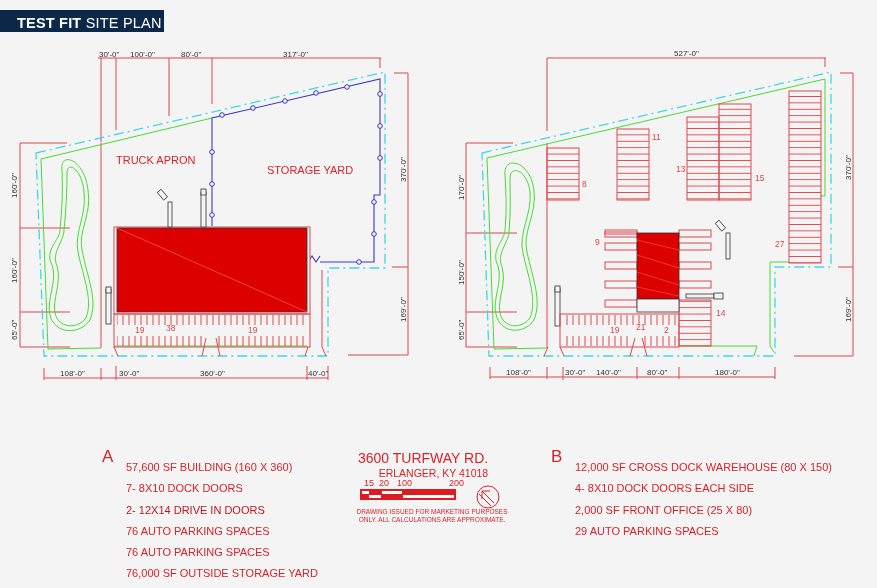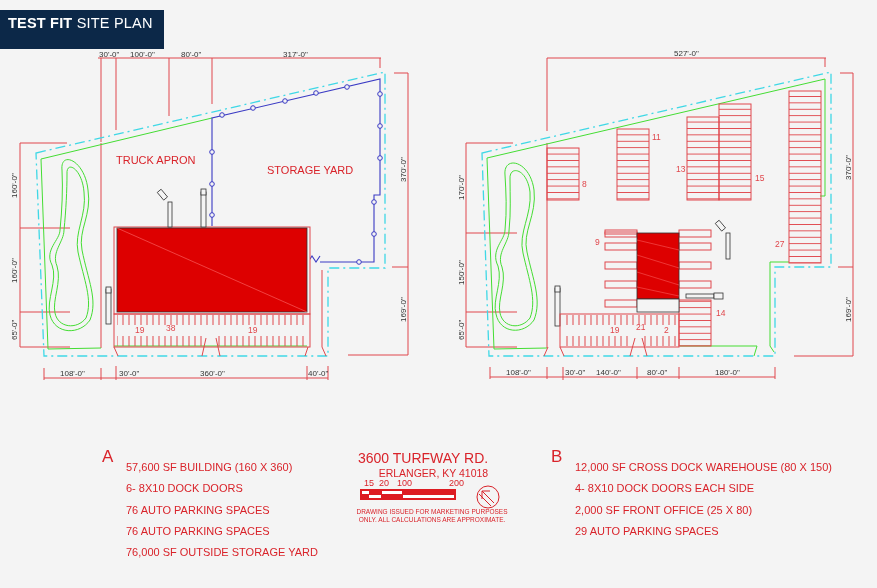--- a/index.html
+++ b/index.html
@@ -1,17 +1,17 @@
 <!DOCTYPE html>
 <html><head>
 <meta charset="utf-8">
 <style>
   html, body { margin:0; padding:0; }
   body { width:877px; height:588px; background:#f4f4f4; position:relative; overflow:hidden; font-family:"Liberation Sans", sans-serif; }
-  .banner { position:absolute; left:0; top:10px; width:164px; height:39px; background:#0c2848; color:#fff; font-size:14.5px; line-height:27px; padding-left:8px; box-sizing:border-box; letter-spacing:0.2px; white-space:nowrap; }
+  .banner { position:absolute; left:0; top:10px; width:164px; height:22px; background:#0c2848; color:#fff; font-size:14.5px; line-height:27px; padding-left:17px; box-sizing:border-box; letter-spacing:0.2px; white-space:nowrap; }
   .banner b { font-weight:bold; }
   svg.plan { position:absolute; left:0; top:0; }
   .notes { position:absolute; color:#d9232a; font-size:11px; line-height:13.3px; white-space:nowrap; }
   .notes .letter { position:absolute; font-size:17px; left:-16px; top:-3px; }
   .notes div { margin:8px; }
   .notes .dark { color:#c4161c; font-weight:normal; }
   .addr { position:absolute; left:358px; top:450px; color:#d9232a; white-space:nowrap; }
   .addr .street { font-size:14px; }
   .addr .city { font-size:10.5px; margin-top:1px;text-align:right; }
   .scale-labels { position:absolute; left:364px; top:478px; font-size:9px; color:#d9232a; }
@@ -294,21 +294,22 @@
   </g>
   <g fill="none" stroke="#d9232a" stroke-width="1">
     <circle cx="488" cy="497" r="11"></circle>
     <path d="M482 491 L494 503 M482 491 L482 499 M482 491 L490 491 M479 494 L491 506"></path>
   </g>
 </svg>
 
 <div class="notes" style="left:118px; top:453px;">
   <span class="letter">A</span>
   <div>57,600 SF BUILDING (160 X 360)</div>
-  <div>6- 8X10 DOCK DOORS</div>
+  <div>7- 8X10 DOCK DOORS</div>
+  <div class="dark">2- 12X14 DRIVE IN DOORS</div>
   <div>76 AUTO PARKING SPACES</div>
   <div>76 AUTO PARKING SPACES</div>
   <div>76,000 SF OUTSIDE STORAGE YARD</div>
 </div>
 
 <div class="addr">
   <div class="street">3600 TURFWAY RD.</div>
   <div class="city">ERLANGER, KY  41018</div>
 </div>
 <div class="scale-labels">

